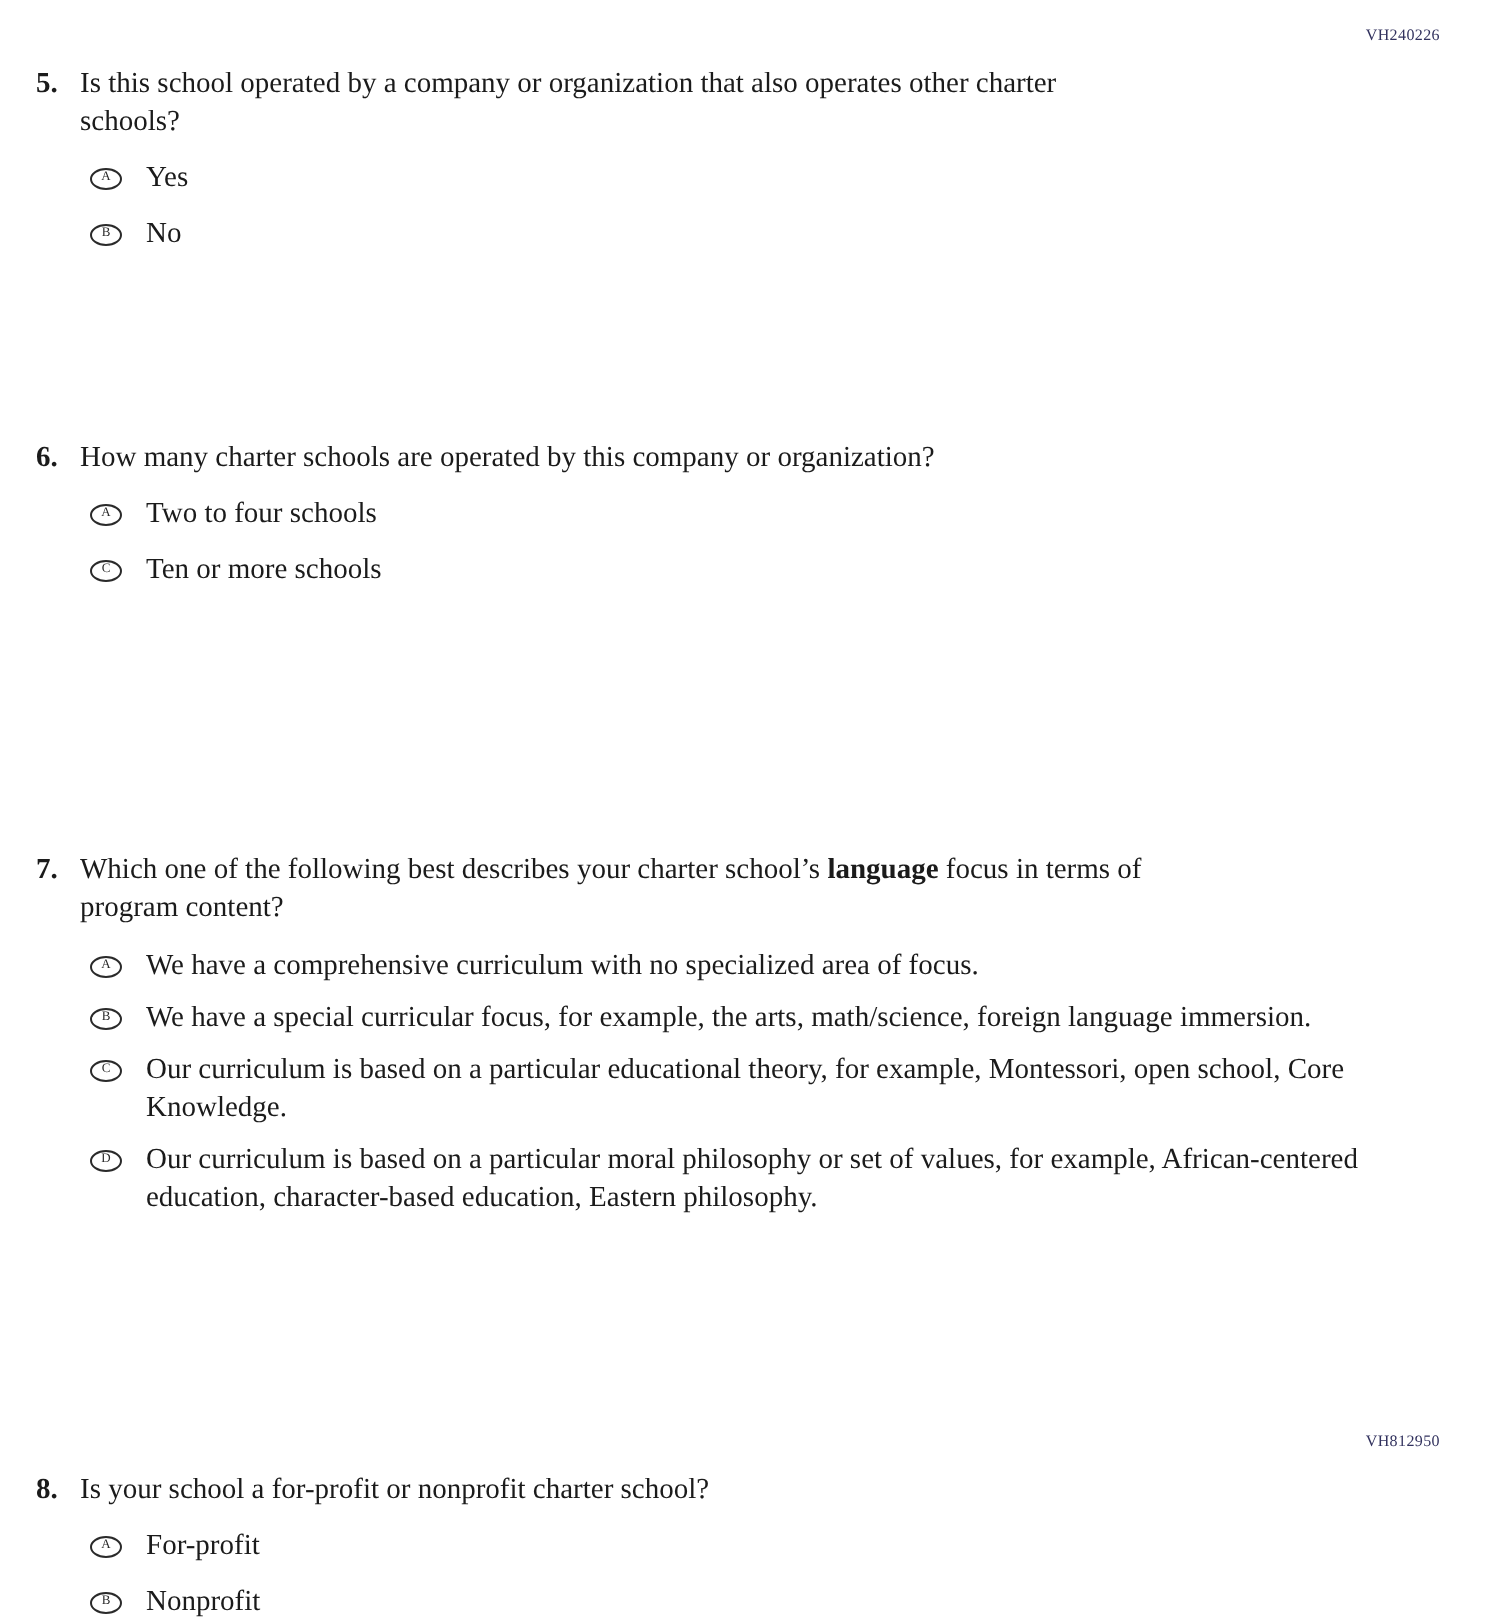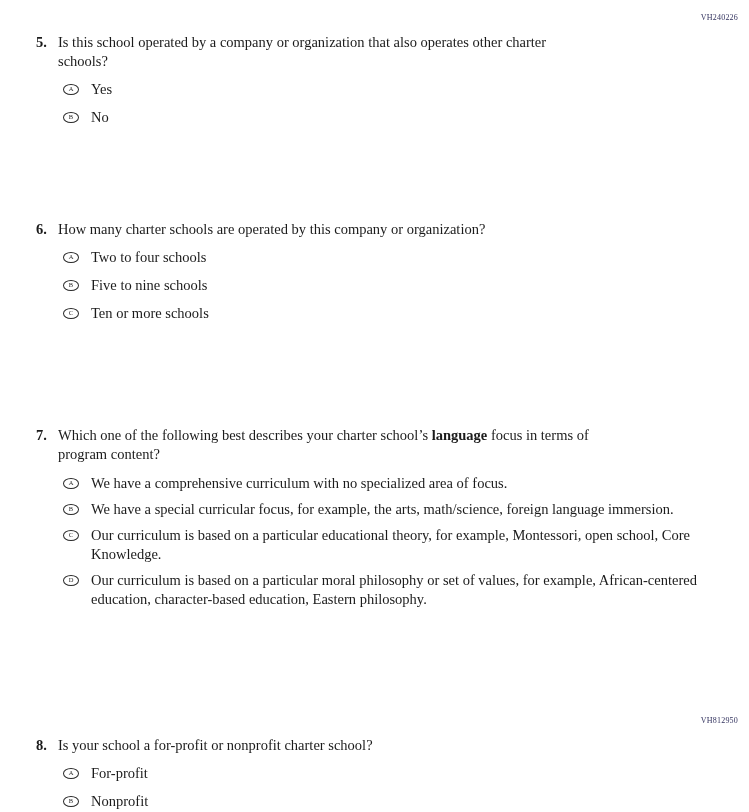--- a/index.html
+++ b/index.html
@@ -8,21 +8,21 @@
     background: #ffffff;
     font-family: "Liberation Serif", "DejaVu Serif", serif;
     color: #1b1b1b;
     position: relative;
     overflow: hidden;
   }
   .page { position: absolute; inset: 0; width: 749px; height: 812px; }
 
   .question {
     position: absolute;
-    left: 36px;
+    left: 18px;
     width: 702px; 
   }
   .qcode {
     text-align: right;
     font-size: 8px;
     line-height: 10px;
     color: #32325e;
     letter-spacing: 0.2px;
   }
   .qhead {
@@ -118,26 +118,20 @@
     </div>
     <div class="opts opts-loose">
       <div class="opt">
         <span class="oval">
             <span class="bl">A</span>
           </span>
         <span class="olabel">Two to four schools</span>
       </div>
       <div class="opt">
         <span class="oval">
-            <span class="bl">B</span>
-          </span>
-        <span class="olabel">Five to nine schools</span>
-      </div>
-      <div class="opt">
-        <span class="oval">
             <span class="bl">C</span>
           </span>
         <span class="olabel">Ten or more schools</span>
       </div>
     </div>
   </section>
 
   <section class="question q7">
     <div class="qhead">
       <span class="qnum">7.</span>

